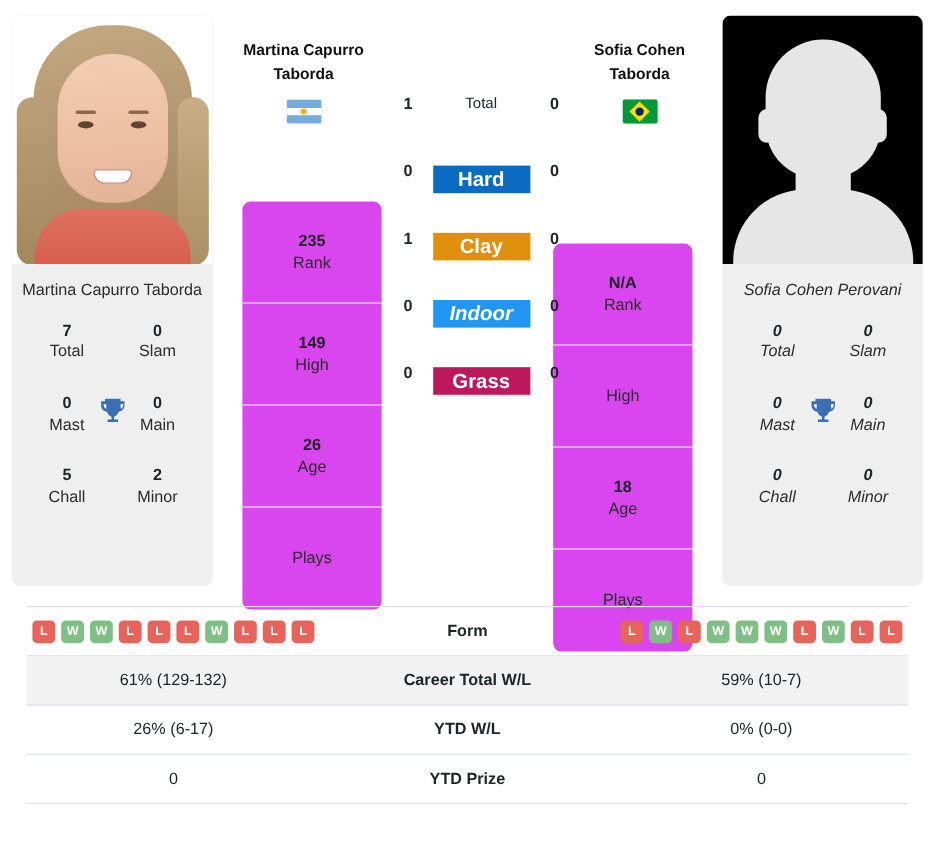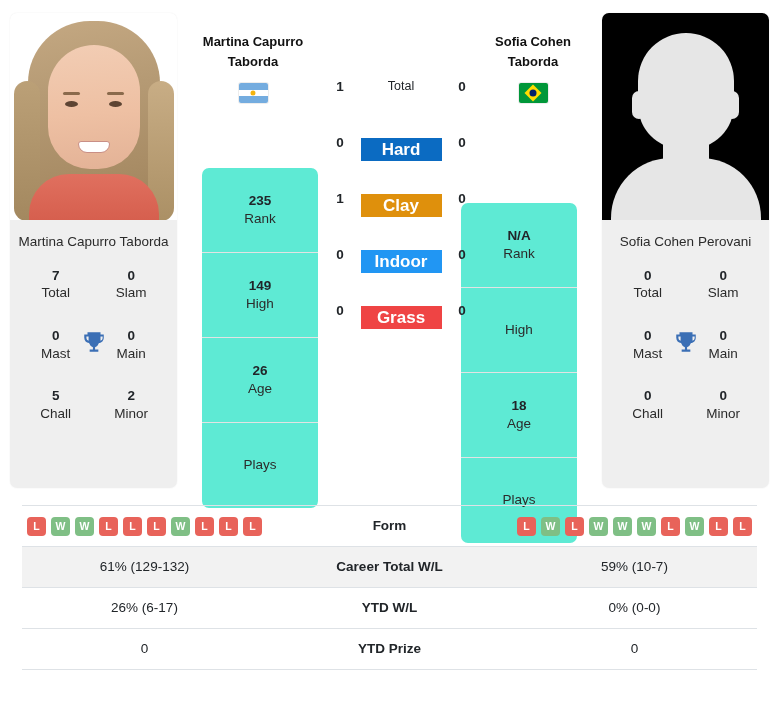--- a/index.html
+++ b/index.html
@@ -25,21 +25,21 @@
   .photo-card {
     width: 167px;
     margin-top: 13px;
     background: #efefef;
     border-radius: 7px;
     overflow: hidden;
     box-shadow: 0 0 0 1px rgba(0,0,0,0.015);
     height: 475px;
   }
   .photo-card.left { margin-left: 10px; }
-  .photo-card.right { margin-left: 0; margin-right: 10px; }
+  .photo-card.right { margin-left: 0; margin-right: 10px; font-style: italic; }
 
   .photo {
     width: 100%;
     height: 207px;
     position: relative;
     overflow: hidden;
     background: #ffffff;
   }
   .photo.dark { background: #000000; }
 
@@ -138,21 +138,21 @@
   .trophy {
     position: absolute;
     left: 50%; top: 50%;
     transform: translate(-50%,-50%);
     width: 26px; height: 26px;
   }
 
   
   .stat-col {
     width: 116px;
-    background: #5eead4;
+    background: #d946ef;
     border-radius: 7px;
     overflow: hidden;
     display: flex;
     flex-direction: column;
   }
   .stat-col.left  { margin-left: 25px; margin-top: 168px; }
   .stat-col.right { margin-left: 25px; margin-top: 203px; }
   .stat-cell {
     height: 85px;
     display: flex;
@@ -445,26 +445,26 @@
         <div class="surf-bar" style="background:#0b6bc2;">Hard</div>
         <div class="surf-score">0</div>
       </div>
       <div class="surf-row">
         <div class="surf-score">1</div>
         <div class="surf-bar" style="background:#df900c;">Clay</div>
         <div class="surf-score">0</div>
       </div>
       <div class="surf-row">
         <div class="surf-score">0</div>
-        <div class="surf-bar" style="background:#2196f3;">Indoor</div>
+        <div class="surf-bar" style="background:#2196f3;font-style:italic;">Indoor</div>
         <div class="surf-score">0</div>
       </div>
       <div class="surf-row">
         <div class="surf-score">0</div>
-        <div class="surf-bar" style="background:#ef4444;">Grass</div>
+        <div class="surf-bar" style="background:#be185d;">Grass</div>
         <div class="surf-score">0</div>
       </div>
     </div>
 
   </div>
 
   <div class="stats-table">
 
     <div class="srow">
       <div class="scell">

